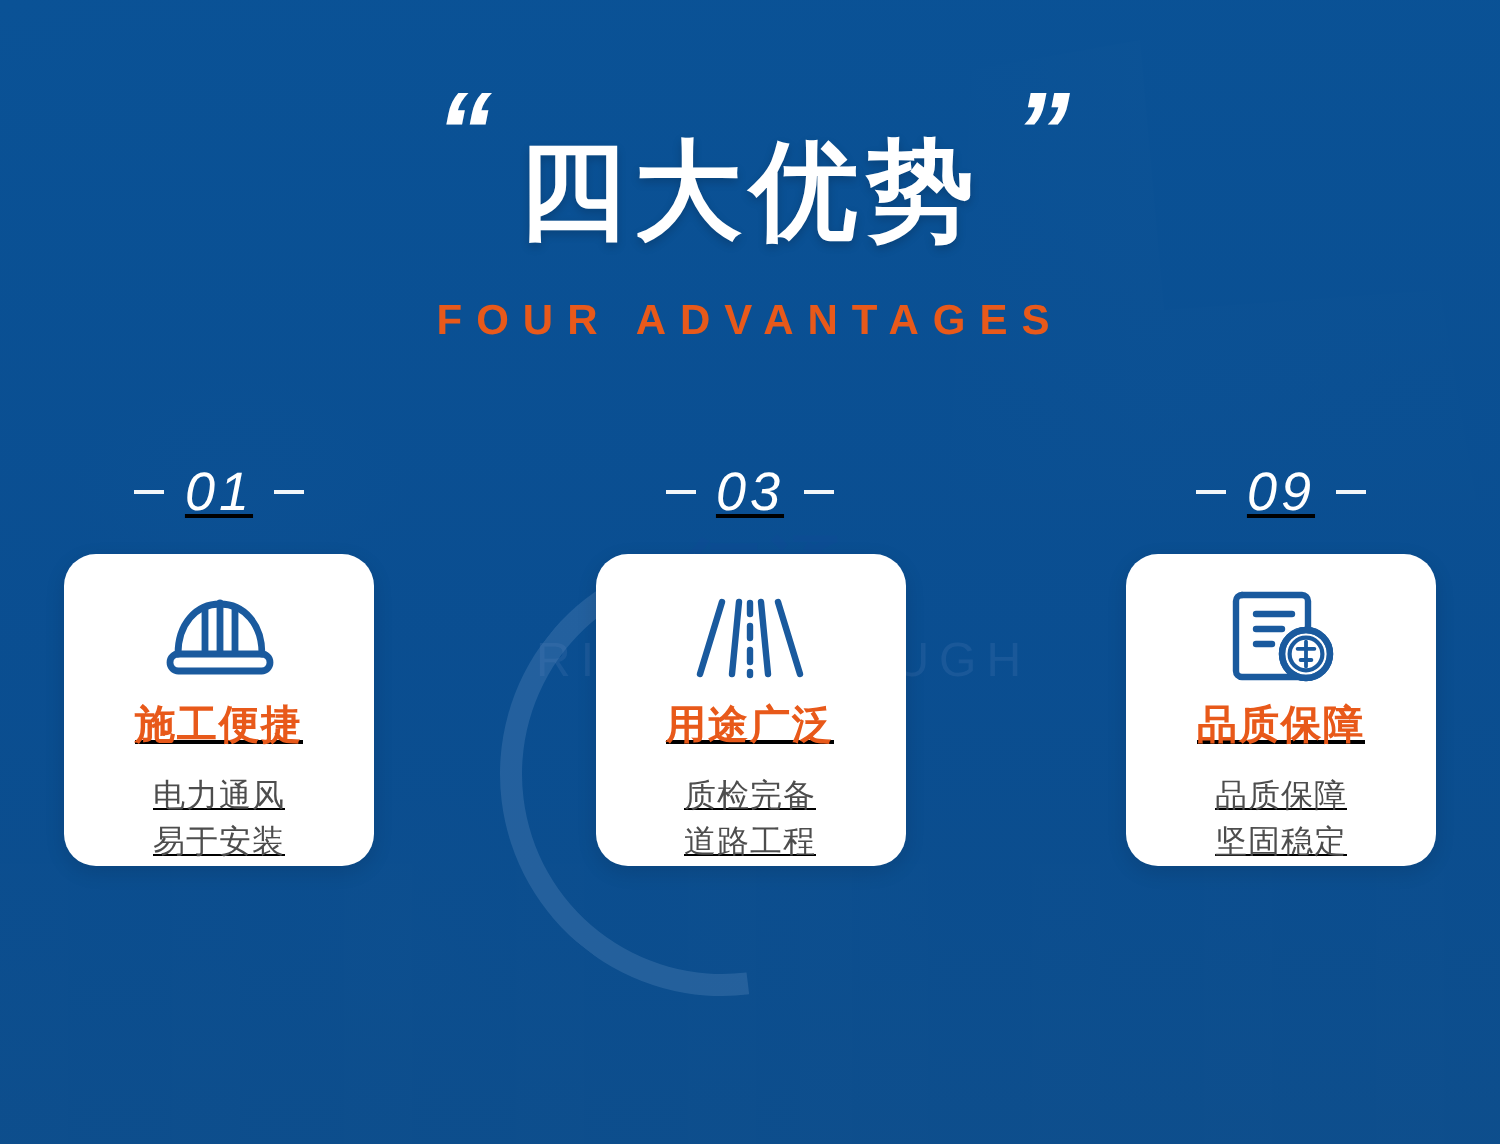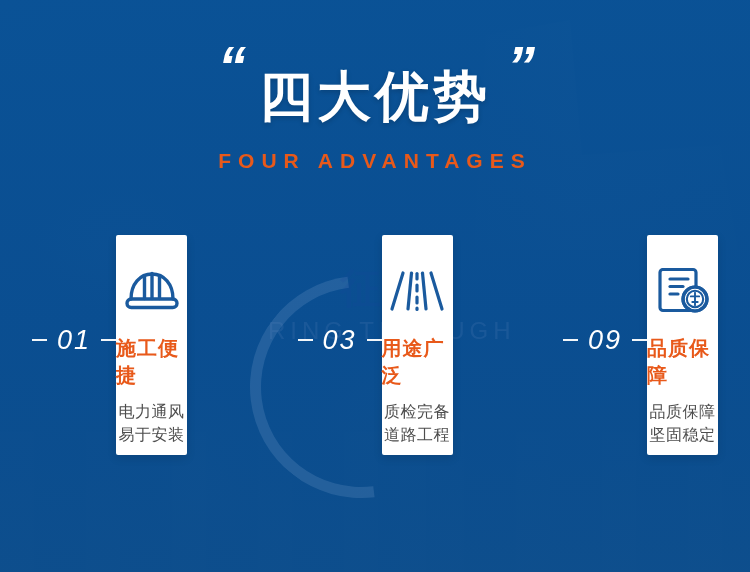--- a/index.html
+++ b/index.html
@@ -160,21 +160,23 @@
     position: absolute;
     left: 32px;
     top: 225px;
     width: 686px;
     display: flex;
     justify-content: space-between;
   }
   .card-col {
     width: 155px;
     display: flex;
+    flex-direction: column;
     align-items: center;
+    text-decoration: underline;
   }
   .card-number {
     display: flex;
     align-items: center;
     justify-content: center;
     gap: 10px;
     color: #ffffff;
     font-size: 27px;
     font-style: italic;
     font-weight: normal;
@@ -183,23 +185,23 @@
   }
   .card-number .dash {
     display: inline-block;
     width: 15px;
     height: 2px;
     background: #ffffff;
     opacity: .95;
   }
   .card {
     width: 155px;
-    height: 220px;
+    height: 156px;
     background: #ffffff;
-    border-radius: 2px;
+    border-radius: 16px;
     margin-top: 10px;
     display: flex;
     flex-direction: column;
     align-items: center;
     box-shadow: 0 3px 10px rgba(0,0,0,0.12);
   }
   .card-icon {
     height: 86px;
     display: flex;
     align-items: center;

